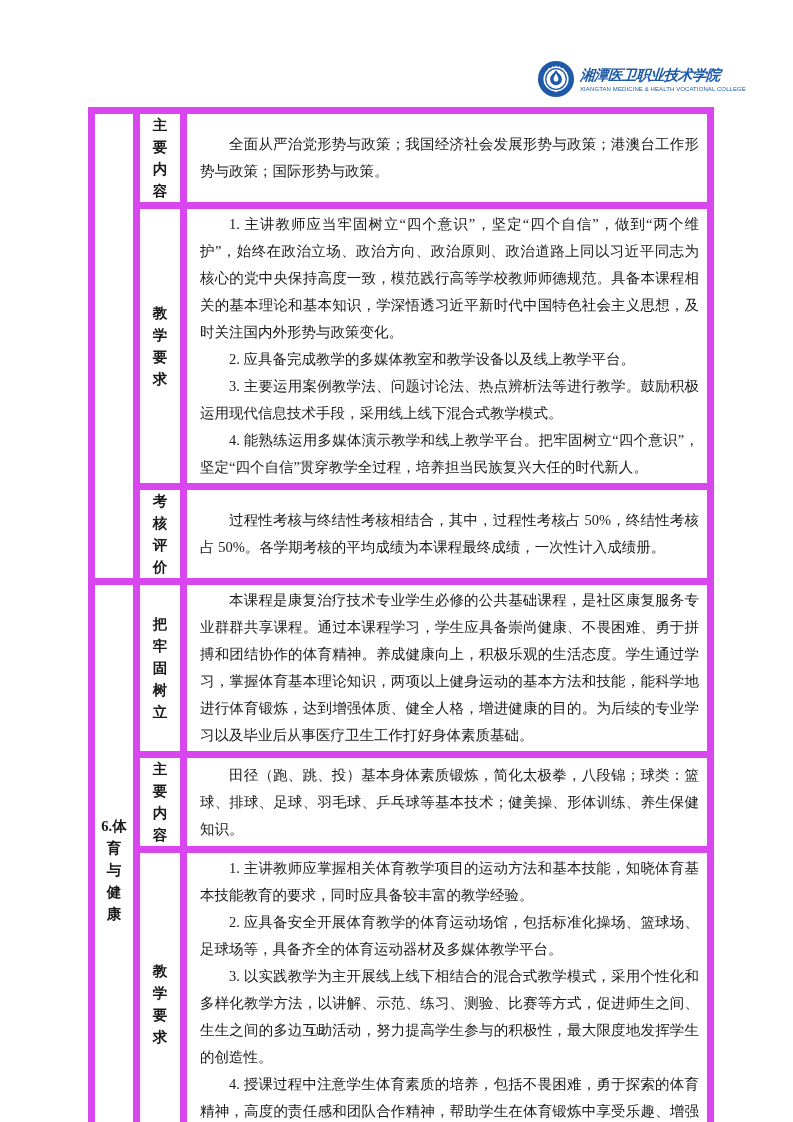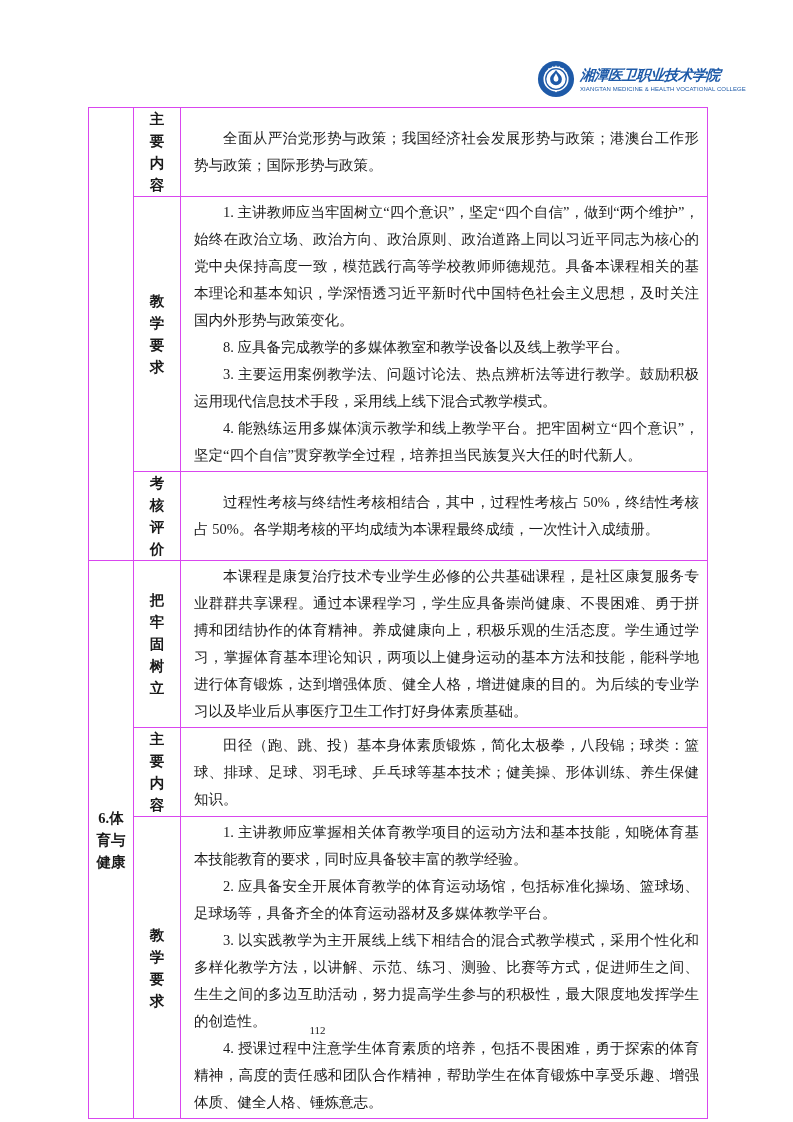--- a/index.html
+++ b/index.html
@@ -21,21 +21,21 @@
   .logo-en{
     color:#1e5aa8;font-size:6px;letter-spacing:0.1px;white-space:nowrap;
     font-family:"Liberation Sans","DejaVu Sans",sans-serif;margin-top:1px;
   }
   
   table.course{
     position:absolute;left:88px;top:107px;width:619px;
     border-collapse:collapse;table-layout:fixed;
   }
   table.course td{
-    border:1px solid #d946ef;vertical-align:middle;
+    border:7px solid #d946ef;vertical-align:middle;
     font-size:14.5px;box-sizing:border-box;
   }
   col.c-course{width:45px;}
   col.c-label{width:47px;}
   col.c-content{width:527px;}
   td.course-cell{
     text-align:center;font-weight:bold;line-height:22px;padding:0 5px;
   }
   td.label-cell{
     text-align:center;font-weight:bold;line-height:22px;padding:0 9px;
@@ -96,21 +96,21 @@
         <p>全面从严治党形势与政策；我国经济社会发展形势与政策；港澳台工作形势与政策；国际形势与政策。</p>
       </div>
     </td>
   </tr>
 
   <tr class="h269">
     <td class="label-cell">教学要求</td>
     <td class="content-cell">
       <div class="wrap">
         <p>1. 主讲教师应当牢固树立“四个意识”，坚定“四个自信”，做到“两个维护”，始终在政治立场、政治方向、政治原则、政治道路上同以习近平同志为核心的党中央保持高度一致，模范践行高等学校教师师德规范。具备本课程相关的基本理论和基本知识，学深悟透习近平新时代中国特色社会主义思想，及时关注国内外形势与政策变化。</p>
-        <p>8. 应具备完成教学的多媒体教室和教学设备以及线上教学平台。</p>
+        <p>2. 应具备完成教学的多媒体教室和教学设备以及线上教学平台。</p>
         <p>3. 主要运用案例教学法、问题讨论法、热点辨析法等进行教学。鼓励积极运用现代信息技术手段，采用线上线下混合式教学模式。</p>
         <p>4. 能熟练运用多媒体演示教学和线上教学平台。把牢固树立“四个意识”，坚定“四个自信”贯穿教学全过程，培养担当民族复兴大任的时代新人。</p>
       </div>
     </td>
   </tr>
 
   <tr class="h55">
     <td class="label-cell">考核评价</td>
     <td class="content-cell">
       <div class="wrap">

